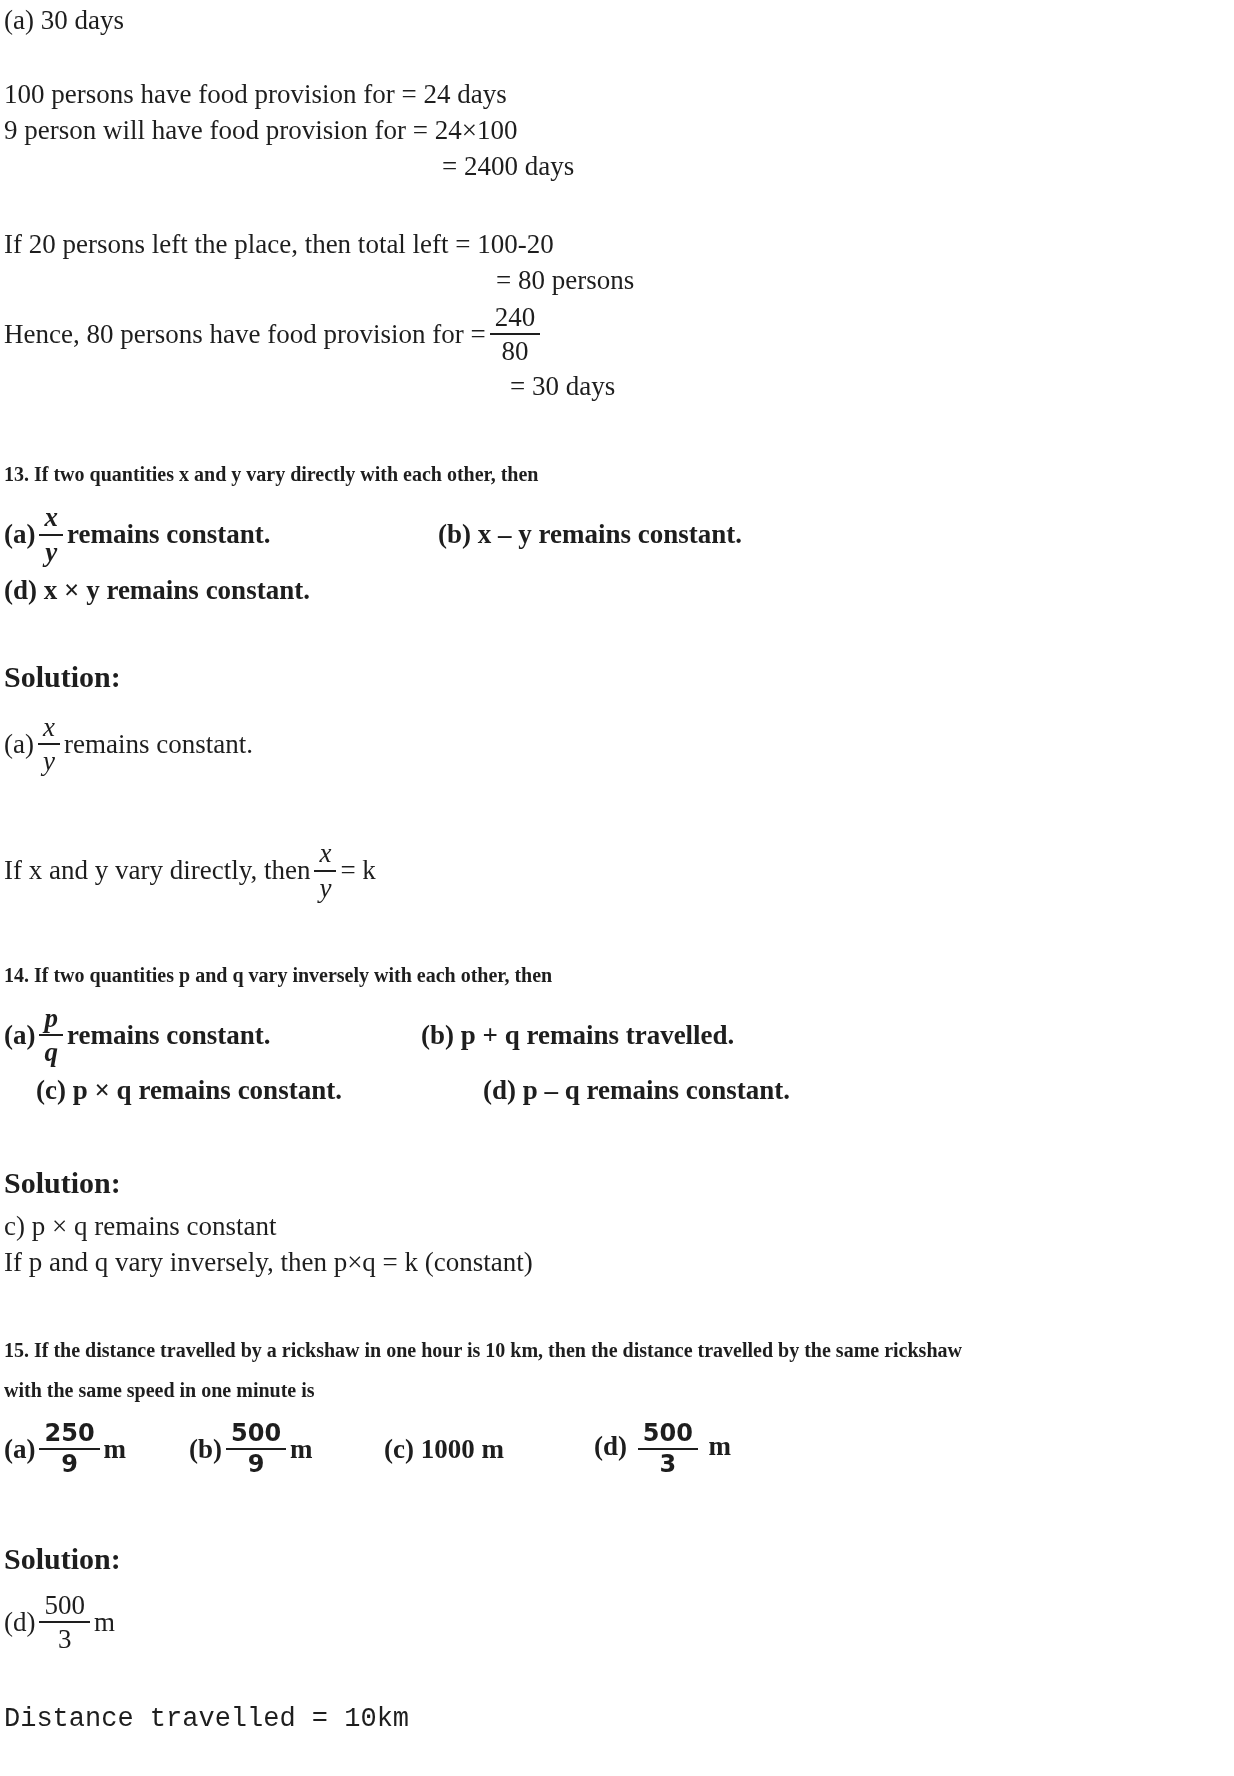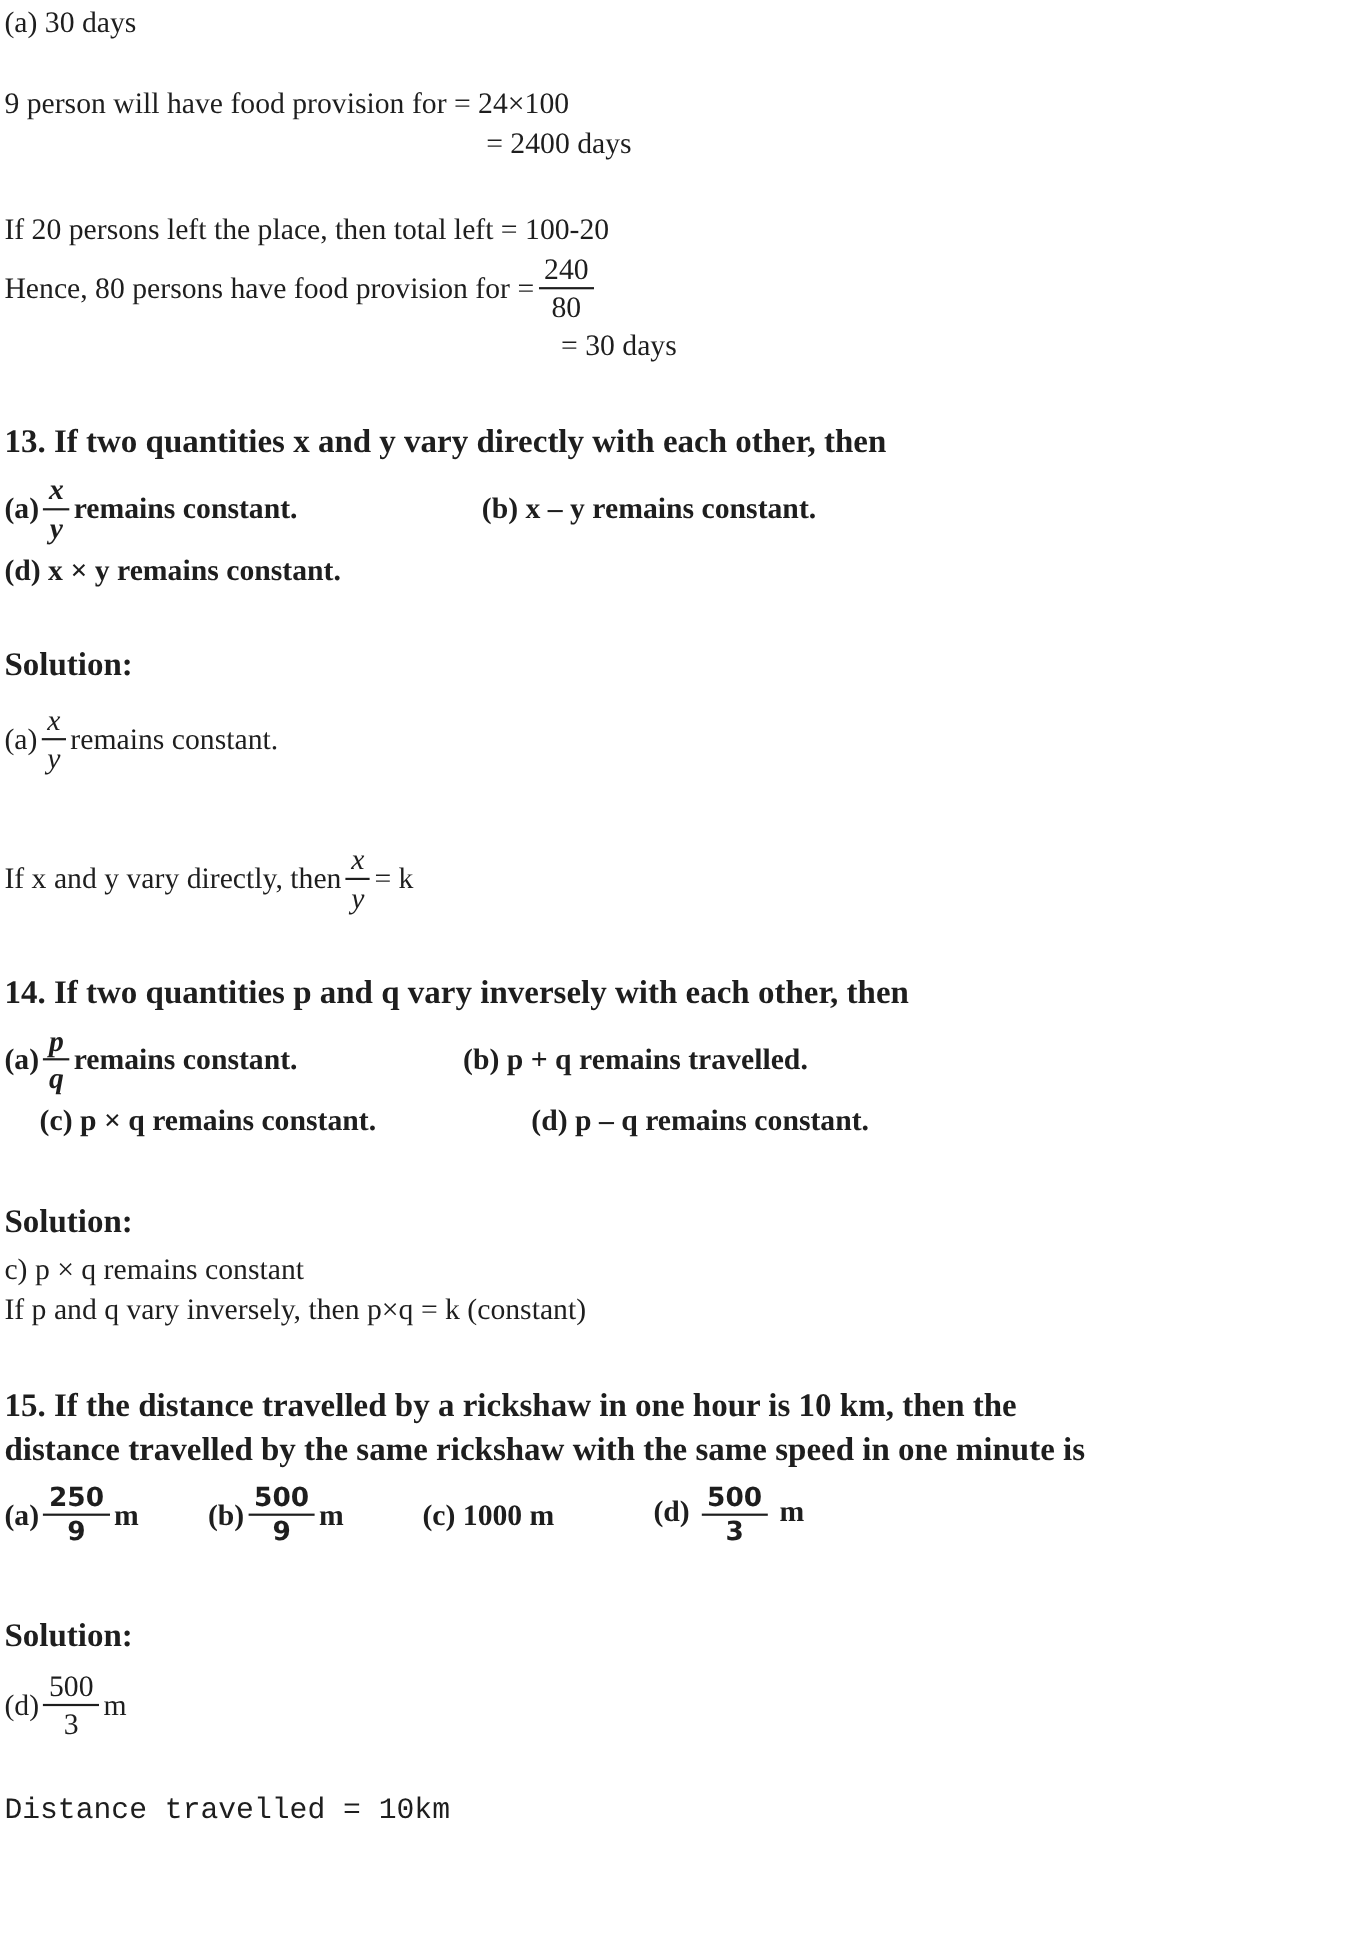--- a/index.html
+++ b/index.html
@@ -12,21 +12,21 @@
     font-family:"Liberation Serif", serif;
     font-size:27px;
     padding:2px 6px 0 4px;
     overflow:hidden;
   }
   p { margin:0; }
   .line { line-height:36px; }
   .tall { line-height:1; display:flex; align-items:center; }
   .b { font-weight:bold; }
   .it { font-style:italic; }
-  .qtitle { font-weight:bold; font-size:30px; line-height:40px; }
+  .qtitle { font-weight:bold; font-size:20px; line-height:40px; }
   .solhead { font-weight:bold; font-size:30px; line-height:38px; }
 
   
   .frac { display:inline-block; text-align:center; vertical-align:middle; line-height:1.12; margin:0 4px; }
   .frac .num { display:block; padding:0 5px 1px 5px; }
   .frac .den { display:block; border-top:2px solid #1e1e1e; padding:1px 5px 0 5px; }
   .frac.sans { font-family:"DejaVu Sans", sans-serif; font-size:24px; font-weight:bold; }
 
   
   .ind-2400 { padding-left:438px; }
@@ -63,26 +63,28 @@
   .m-last     { margin-top:46px;font-family:Liberation Mono, monospace; }
 </style>
 </head>
 <body>
 
 <div class="page">
 
   <p class="line m-answer">(a) 30 days</p>
 
   <div class="m-blk1">
+    <p class="line">100 persons have food provision for = 24 days</p>
     <p class="line">9 person will have food provision for = 24×100</p>
     <p class="line ind-2400">= 2400 days</p>
   </div>
 
   <div class="m-blk2">
     <p class="line">If 20 persons left the place, then total left = 100-20</p>
+    <p class="line ind-80p">= 80 persons</p>
     <p class="tall" style="margin-top:4px;">
       <span>Hence, 80 persons have food provision for =</span>
       <span class="frac">
           <span class="num">240</span>
           <span class="den">80</span>
         </span>
     </p>
     <p class="line ind-30d" style="margin-top:2px;">= 30 days</p>
   </div>
 

